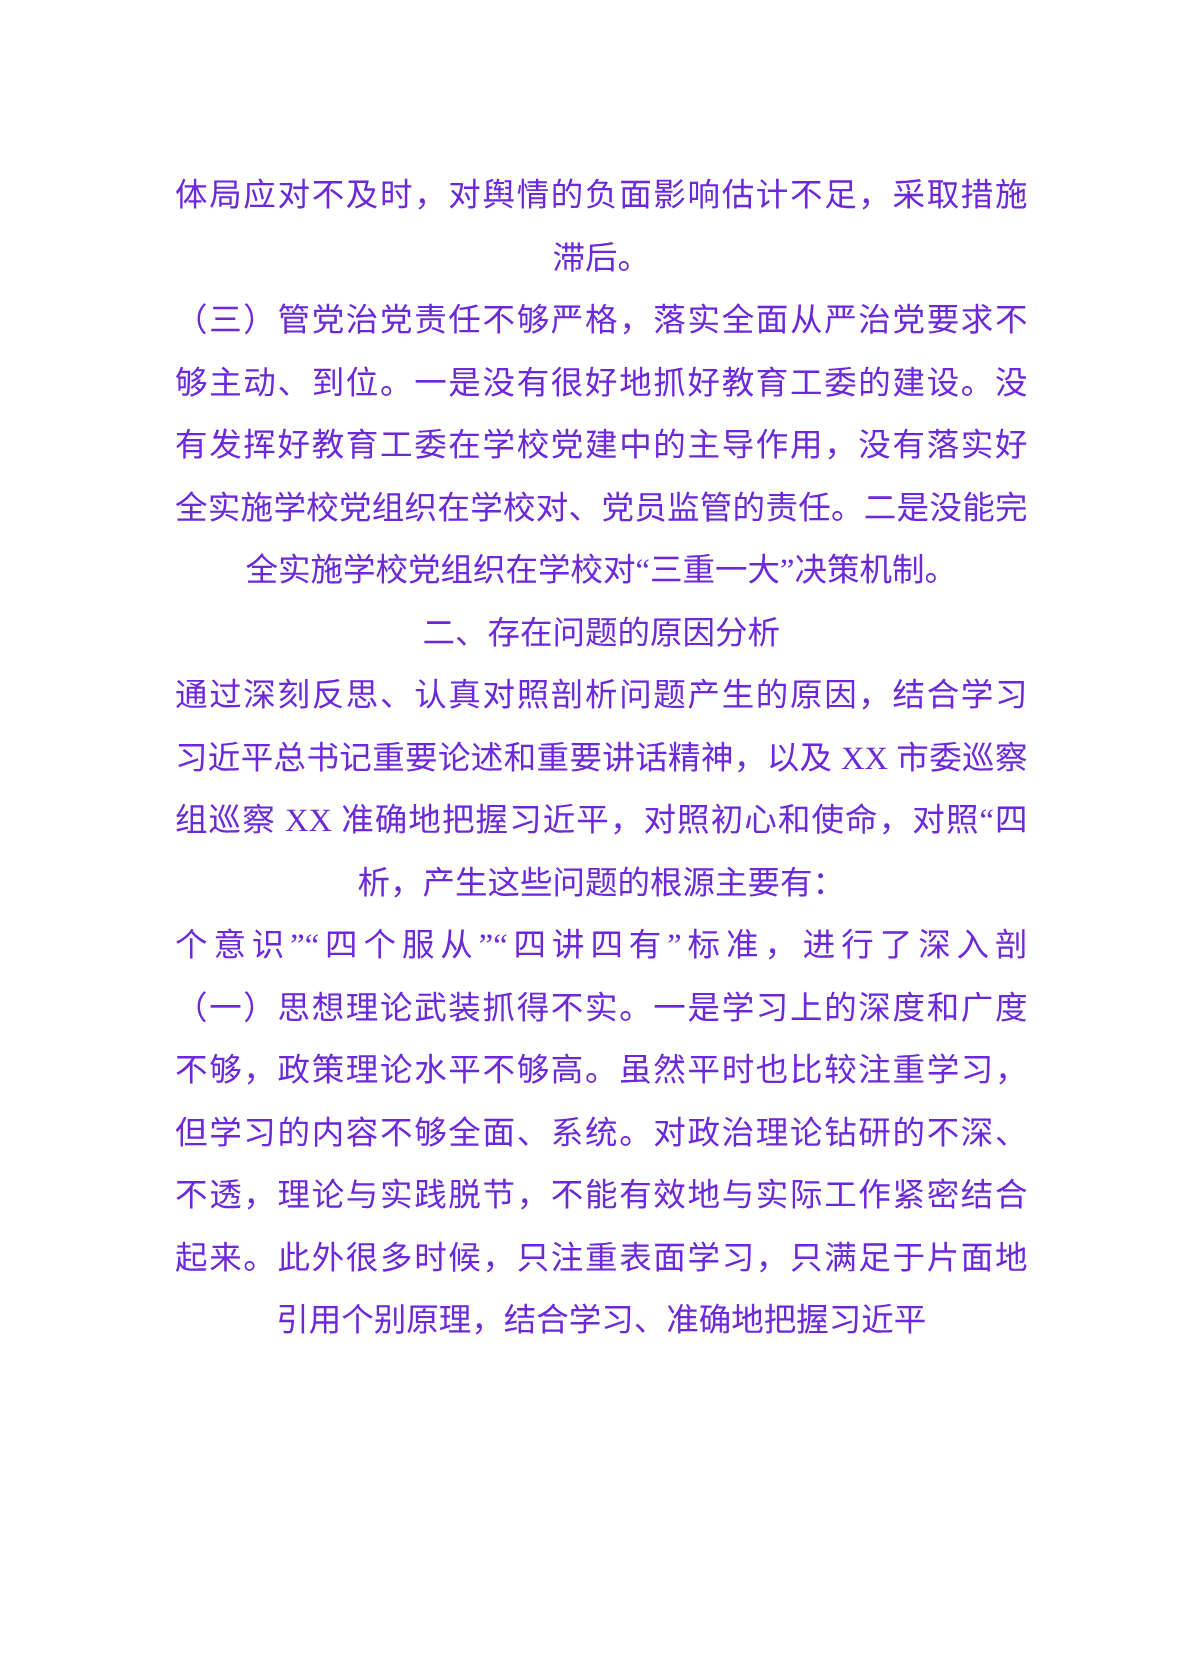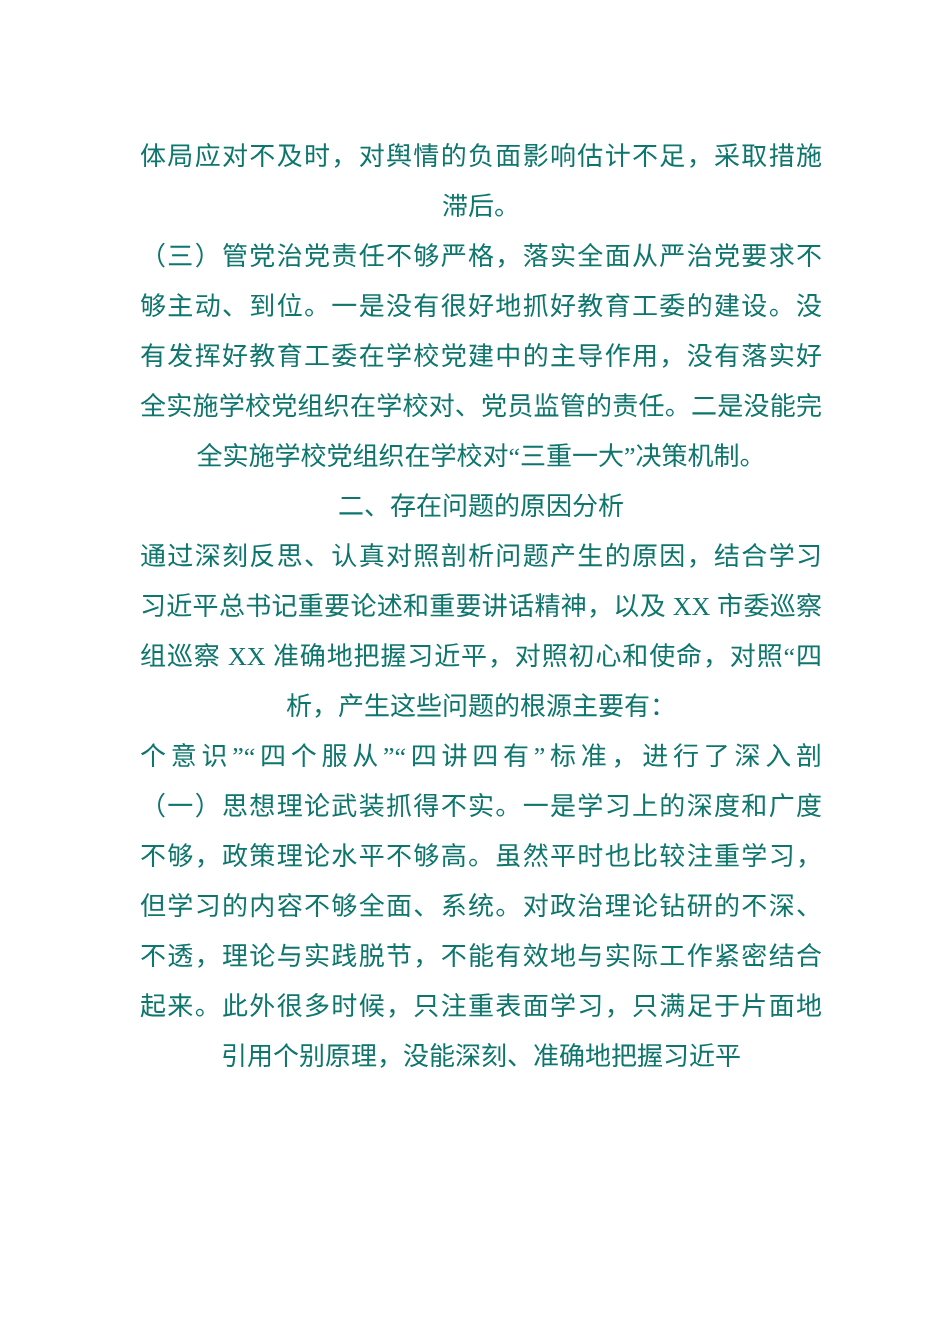--- a/index.html
+++ b/index.html
@@ -32,34 +32,34 @@
   .text-line.fill {
     text-align: justify;
     text-align-last: justify;
     text-justify: inter-character;
   }
 </style>
 </head>
 <body>
 
 <div class="page" style="background: rgb(255, 255, 255);">
-  <div class="text-block" style="color: #0f766e;">
+  <div class="text-block" style="color: #6d28d9;">
       <div class="text-line fill">体局应对不及时，对舆情的负面影响估计不足，采取措施</div>
       <div class="text-line">滞后。</div>
       <div class="text-line fill">（三）管党治党责任不够严格，落实全面从严治党要求不</div>
       <div class="text-line fill">够主动、到位。一是没有很好地抓好教育工委的建设。没</div>
       <div class="text-line fill">有发挥好教育工委在学校党建中的主导作用，没有落实好</div>
       <div class="text-line fill">全实施学校党组织在学校对、党员监管的责任。二是没能完</div>
       <div class="text-line">全实施学校党组织在学校对“三重一大”决策机制。</div>
       <div class="text-line">二、存在问题的原因分析</div>
       <div class="text-line fill">通过深刻反思、认真对照剖析问题产生的原因，结合学习</div>
       <div class="text-line fill">习近平总书记重要论述和重要讲话精神，以及 XX 市委巡察</div>
       <div class="text-line fill">组巡察 XX 准确地把握习近平，对照初心和使命，对照“四</div>
       <div class="text-line">析，产生这些问题的根源主要有：</div>
       <div class="text-line fill">个意识”“四个服从”“四讲四有”标准，进行了深入剖</div>
       <div class="text-line fill">（一）思想理论武装抓得不实。一是学习上的深度和广度</div>
       <div class="text-line fill">不够，政策理论水平不够高。虽然平时也比较注重学习，</div>
       <div class="text-line fill">但学习的内容不够全面、系统。对政治理论钻研的不深、</div>
       <div class="text-line fill">不透，理论与实践脱节，不能有效地与实际工作紧密结合</div>
       <div class="text-line fill">起来。此外很多时候，只注重表面学习，只满足于片面地</div>
-      <div class="text-line">引用个别原理，没能深刻、准确地把握习近平</div>
+      <div class="text-line">引用个别原理，结合学习、准确地把握习近平</div>
     </div>
 </div>
 
 </body></html>

